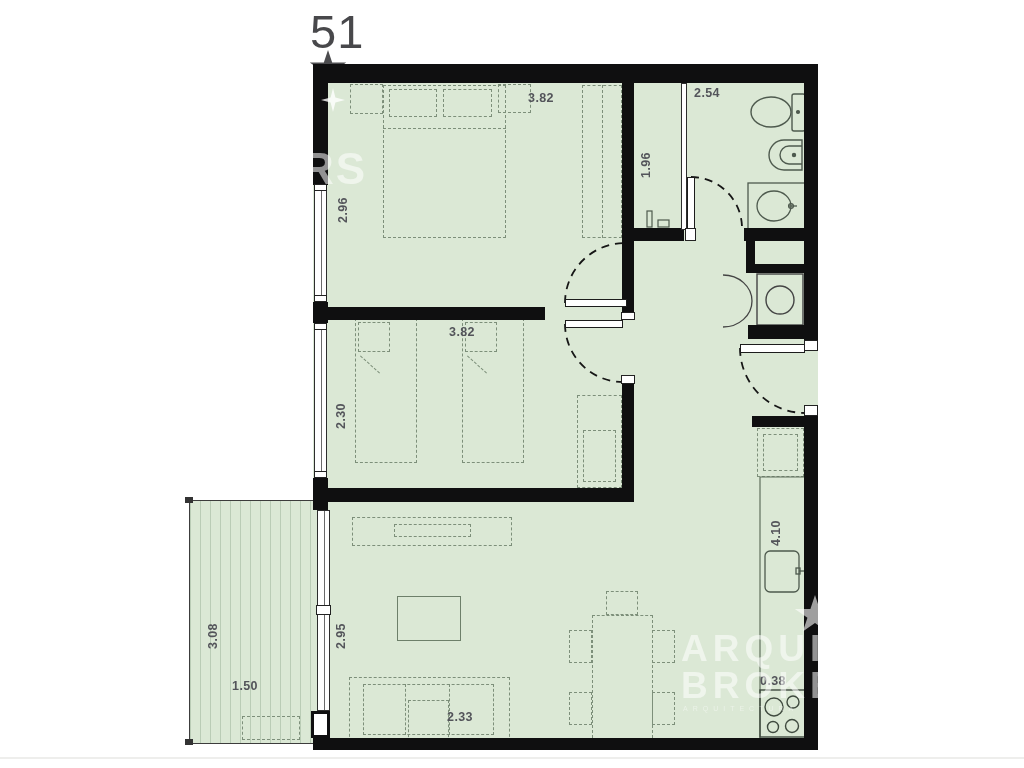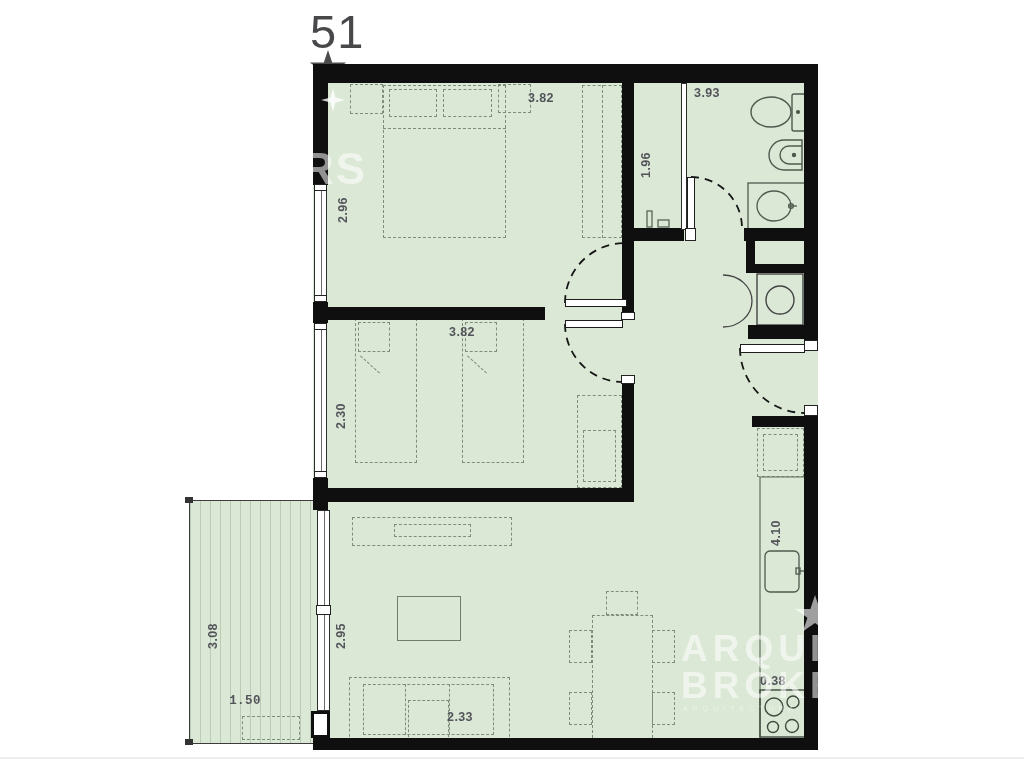--- a/index.html
+++ b/index.html
@@ -177,26 +177,26 @@
   <div class="cap" style="left:621px;top:312px;width:14px;height:8px;"></div>
   <div class="cap" style="left:621px;top:375px;width:14px;height:9px;"></div>
   <div class="leaf" style="left:687px;top:177px;width:8px;height:53px;"></div>
   <div class="cap" style="left:685px;top:228px;width:11px;height:13px;"></div>
   <div class="leaf" style="left:740px;top:344px;width:65px;height:9px;"></div>
   <div class="cap" style="left:804px;top:340px;width:14px;height:11px;"></div>
   <div class="cap" style="left:804px;top:405px;width:14px;height:11px;"></div>
 
   <div class="dim" style="left:515px;top:91px;">3.82</div>
   <div class="dim v" style="left:317px;top:203px;">2.96</div>
-  <div class="dim" style="left:681px;top:86px;">3.93</div>
+  <div class="dim" style="left:681px;top:86px;">2.54</div>
   <div class="dim v" style="left:620px;top:158px;">1.96</div>
   <div class="dim" style="left:436px;top:325px;">3.82</div>
   <div class="dim v" style="left:315px;top:409px;">2.30</div>
   <div class="dim v" style="left:187px;top:629px;">3.08</div>
-  <div class="dim" style="left:219px;top:694px;font-family:Liberation Mono, monospace;">1.50</div>
+  <div class="dim" style="left:219px;top:679px;">1.50</div>
   <div class="dim v" style="left:315px;top:629px;">2.95</div>
   <div class="dim" style="left:434px;top:710px;">2.33</div>
   <div class="dim v" style="left:750px;top:526px;">4.10</div>
   <div class="dim" style="left:747px;top:674px;">0.38</div>
 
   <div class="star4" style="left:321px;top:88px;width:24px;height:24px;background:rgba(255,255,255,.8);"></div>
   <div class="wm-txt" style="left:302px;top:136px;font-size:44px;letter-spacing:2px;">RS</div>
   <div class="star5" style="left:794px;top:595px;width:42px;height:40px;background:rgba(255,255,255,.6);"></div>
   <div class="wm-txt" style="left:681px;top:620px;font-size:37px;letter-spacing:5px;">ARQUI</div>
   <div class="wm-txt" style="left:681px;top:657px;font-size:37px;letter-spacing:5px;">BROKE</div>

